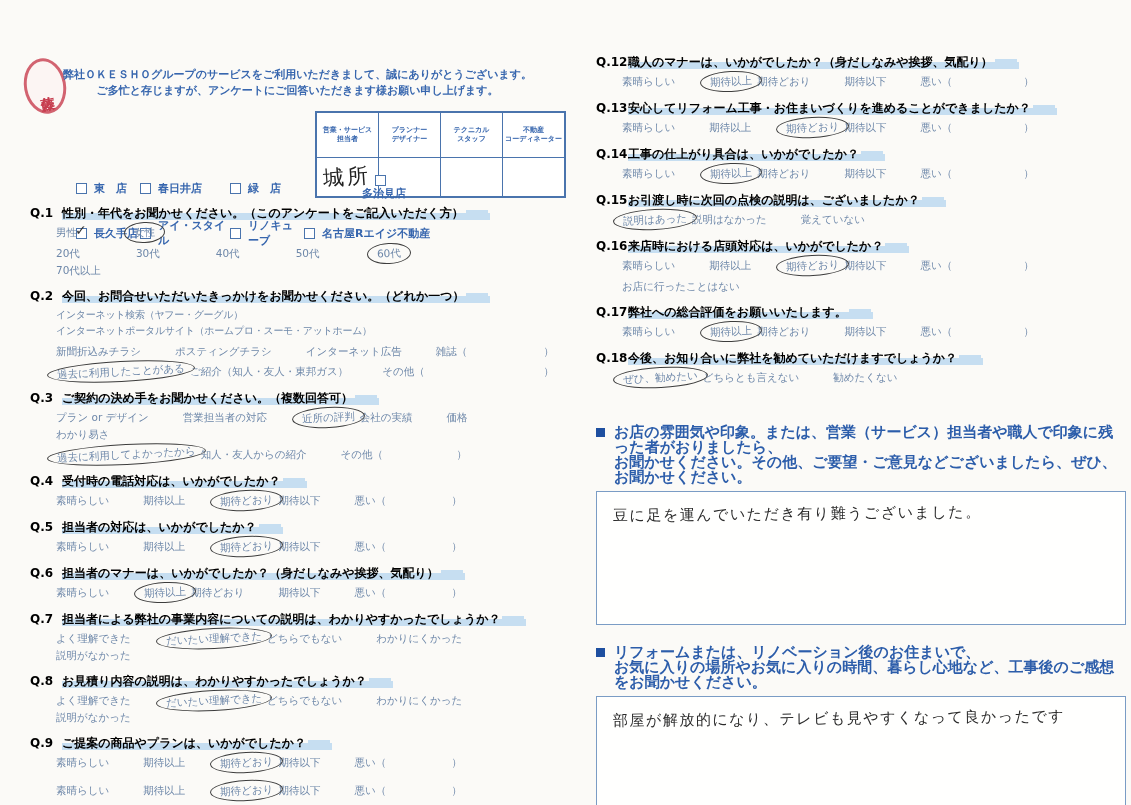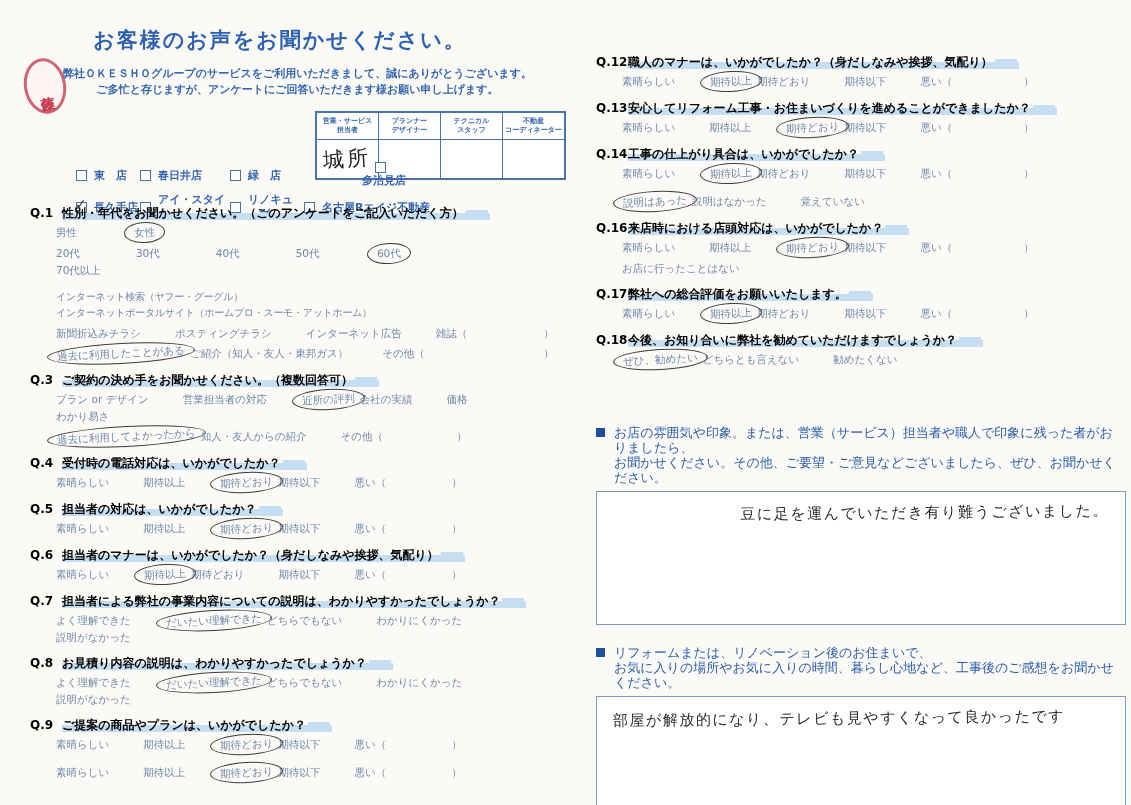--- a/index.html
+++ b/index.html
@@ -7,38 +7,38 @@
     width:1131px;height:805px;position:relative;overflow:hidden;
     background:#fbfaf7;
     font-family:"DejaVu Sans","Liberation Sans",sans-serif;
   }
   #sheet{position:absolute;inset:0;}
 
   
   .title{position:absolute;left:40px;top:26px;width:480px;text-align:center;
     font-size:21px;font-weight:bold;color:#2e62b0;letter-spacing:2px;}
   .intro{position:absolute;left:40px;top:66px;width:515px;text-align:center;
-    font-size:11px;font-weight:600;color:#3766ae;line-height:16px;}
+    font-size:11px;font-weight:600;color:#3766ae;line-height:16px;font-family:Liberation Serif, serif;}
   .stamp{position:absolute;left:24px;top:58px;width:36px;height:50px;
     border:3px solid rgba(199,62,80,.8);border-radius:50%;color:#c73e50;
     display:flex;align-items:center;justify-content:center;transform:rotate(-10deg);background:rgba(255,230,232,.25);}
   .stamp span{writing-mode:vertical-rl;font-size:14px;font-weight:bold;line-height:14px;}
 
   
   .staff{position:absolute;left:315px;top:111px;border-collapse:collapse;border:2px solid #4a74ad;background:#fff;}
   .staff th{border:1px solid #4a74ad;font-size:7px;color:#3766ae;font-weight:600;
-    padding:4px 2px;line-height:9px;width:57px;text-align:center;}
+    padding:13px 2px;line-height:9px;width:57px;text-align:center;}
   .staff td{border:1px solid #4a74ad;height:36px;vertical-align:middle;}
   .hand-name{font-size:21px;color:#222;transform:rotate(-4deg);display:inline-block;
     padding-left:5px;letter-spacing:3px;white-space:nowrap;}
 
   
   .stores{position:absolute;left:76px;top:162px;font-size:11px;color:#3766ae;font-weight:600;}
   .srow{display:flex;margin-bottom:4px;align-items:center;}
-  .scell{display:flex;align-items:center;}
+  .scell{display:flex;align-items:center;margin-top:13px;}
   .cb{width:9px;height:9px;border:1.5px solid #4a74ad;display:inline-block;margin-right:7px;
     position:relative;flex:none;background:#fff;}
   .cb.checked::after{content:"✓";position:absolute;left:-2px;top:-7px;font-size:14px;color:#333;font-weight:bold;}
 
   
   #left-questions{position:absolute;left:30px;top:206px;width:532px;}
   #right-questions{position:absolute;left:596px;top:55px;width:528px;}
   .q{margin-bottom:11px;}
   .q-head{font-size:12px;font-weight:bold;color:#000000;line-height:14px;}
   .q-no{display:inline-block;width:32px;}
@@ -50,31 +50,30 @@
   .opts.tight .opt{margin-right:22px;}
   .opts.wide .opt{margin-right:56px;}
   .opt.circle{border:1.6px solid #3d3d3d;border-radius:50%;padding:1px 9px 2px;
     margin:-2px -5px -2px -9px;transform:rotate(-3deg);}
   .cp{position:absolute;top:0;}
 
   
   #right-extra{position:absolute;left:596px;top:425px;width:530px;}
   .c-head{display:flex;margin-bottom:6px;}
   .bullet{width:9px;height:9px;background:#1e4fa0;margin:3px 9px 0 0;flex:none;}
-  .c-lines{font-size:13px;font-weight:400;color:#2c5daa;line-height:15px;}
+  .c-lines{font-size:15px;font-weight:700;color:#2c5daa;line-height:15px;}
   .c-box{border:1.5px solid #7a9cc5;background:#fffffe;padding:12px 16px;margin-bottom:20px;}
   .hand{font-size:15px;color:#2b2b2b;letter-spacing:1.5px;transform:rotate(-0.6deg);white-space:nowrap;}
   .footer{display:flex;font-size:11.5px;font-weight:bold;color:#2c5daa;margin-top:2px;}
 </style>
 </head>
 <body>
 
 <div id="sheet">
 
-  <div class="title">お客様のお声をお聞かせください。</div>
 
   <div class="stamp">
     <span>佐藤</span>
   </div>
 
   <div class="intro">
     <div>弊社ＯＫＥＳＨＯグループのサービスをご利用いただきまして、誠にありがとうございます。</div>
     <div>ご多忙と存じますが、アンケートにご回答いただきます様お願い申し上げます。</div>
   </div>
 
@@ -148,20 +147,21 @@
       </div>
     </div>
 
   <div id="left-questions">
       <div class="q">
         <div class="q-head"><span class="q-no">Q.1</span><span class="q-title">性別・年代をお聞かせください。（このアンケートをご記入いただく方）</span></div>
         <div class="opts wide"><span class="opt">男性</span><span class="opt circle">女性</span></div>
         <div class="opts wide"><span class="opt">20代</span><span class="opt">30代</span><span class="opt">40代</span><span class="opt">50代</span><span class="opt circle">60代</span><span class="opt">70代以上</span></div>
       </div>
       <div class="q">
+        <div class="q-head"><span class="q-no">Q.2</span><span class="q-title">今回、お問合せいただいたきっかけをお聞かせください。（どれか一つ）</span></div>
         <div class="opts tight"><span class="opt">インターネット検索（ヤフー・グーグル）</span><span class="opt">インターネットポータルサイト（ホームプロ・スーモ・アットホーム）</span></div>
         <div class="opts"><span class="opt">新聞折込みチラシ</span><span class="opt">ポスティングチラシ</span><span class="opt">インターネット広告</span><span class="opt">雑誌（</span><span class="cp" style="right: 8px;">）</span></div>
         <div class="opts"><span class="opt circle">過去に利用したことがある</span><span class="opt">ご紹介（知人・友人・東邦ガス）</span><span class="opt">その他（</span><span class="cp" style="right: 8px;">）</span></div>
       </div>
       <div class="q">
         <div class="q-head"><span class="q-no">Q.3</span><span class="q-title">ご契約の決め手をお聞かせください。（複数回答可）</span></div>
         <div class="opts"><span class="opt">プラン or デザイン</span><span class="opt">営業担当者の対応</span><span class="opt circle">近所の評判</span><span class="opt">会社の実績</span><span class="opt">価格</span><span class="opt">わかり易さ</span></div>
         <div class="opts"><span class="opt circle">過去に利用してよかったから</span><span class="opt">知人・友人からの紹介</span><span class="opt">その他（</span><span class="cp" style="right: 95px;">）</span></div>
       </div>
       <div class="q">
@@ -199,20 +199,21 @@
       </div>
       <div class="q">
         <div class="q-head"><span class="q-no">Q.13</span><span class="q-title">安心してリフォーム工事・お住まいづくりを進めることができましたか？</span></div>
         <div class="opts"><span class="opt">素晴らしい</span><span class="opt">期待以上</span><span class="opt circle">期待どおり</span><span class="opt">期待以下</span><span class="opt">悪い（</span><span class="cp" style="right: 90px;">）</span></div>
       </div>
       <div class="q">
         <div class="q-head"><span class="q-no">Q.14</span><span class="q-title">工事の仕上がり具合は、いかがでしたか？</span></div>
         <div class="opts"><span class="opt">素晴らしい</span><span class="opt circle">期待以上</span><span class="opt">期待どおり</span><span class="opt">期待以下</span><span class="opt">悪い（</span><span class="cp" style="right: 90px;">）</span></div>
       </div>
       <div class="q">
+        <div class="q-head"><span class="q-no">Q.15</span><span class="q-title">お引渡し時に次回の点検の説明は、ございましたか？</span></div>
         <div class="opts"><span class="opt circle">説明はあった</span><span class="opt">説明はなかった</span><span class="opt">覚えていない</span></div>
       </div>
       <div class="q">
         <div class="q-head"><span class="q-no">Q.16</span><span class="q-title">来店時における店頭対応は、いかがでしたか？</span></div>
         <div class="opts"><span class="opt">素晴らしい</span><span class="opt">期待以上</span><span class="opt circle">期待どおり</span><span class="opt">期待以下</span><span class="opt">悪い（</span><span class="cp" style="right: 90px;">）</span></div>
         <div class="opts"><span class="opt">お店に行ったことはない</span></div>
       </div>
       <div class="q">
         <div class="q-head"><span class="q-no">Q.17</span><span class="q-title">弊社への総合評価をお願いいたします。</span></div>
         <div class="opts"><span class="opt">素晴らしい</span><span class="opt circle">期待以上</span><span class="opt">期待どおり</span><span class="opt">期待以下</span><span class="opt">悪い（</span><span class="cp" style="right: 90px;">）</span></div>
@@ -226,21 +227,21 @@
   <div id="right-extra">
 
     <div class="c-sec">
       <div class="c-head">
         <span class="bullet"></span>
         <div class="c-lines">
           <div>お店の雰囲気や印象。または、営業（サービス）担当者や職人で印象に残った者がおりましたら、</div>
           <div>お聞かせください。その他、ご要望・ご意見などございましたら、ぜひ、お聞かせください。</div>
         </div>
       </div>
-      <div class="c-box" style="height:108px;text-align:right;">
+      <div class="c-box" style="height:108px;">
         <div class="hand">豆に足を運んでいただき有り難うございました。</div>
       </div>
     </div>
 
     <div class="c-sec">
       <div class="c-head">
         <span class="bullet"></span>
         <div class="c-lines">
           <div>リフォームまたは、リノベーション後のお住まいで、</div>
           <div>お気に入りの場所やお気に入りの時間、暮らし心地など、工事後のご感想をお聞かせください。</div>

